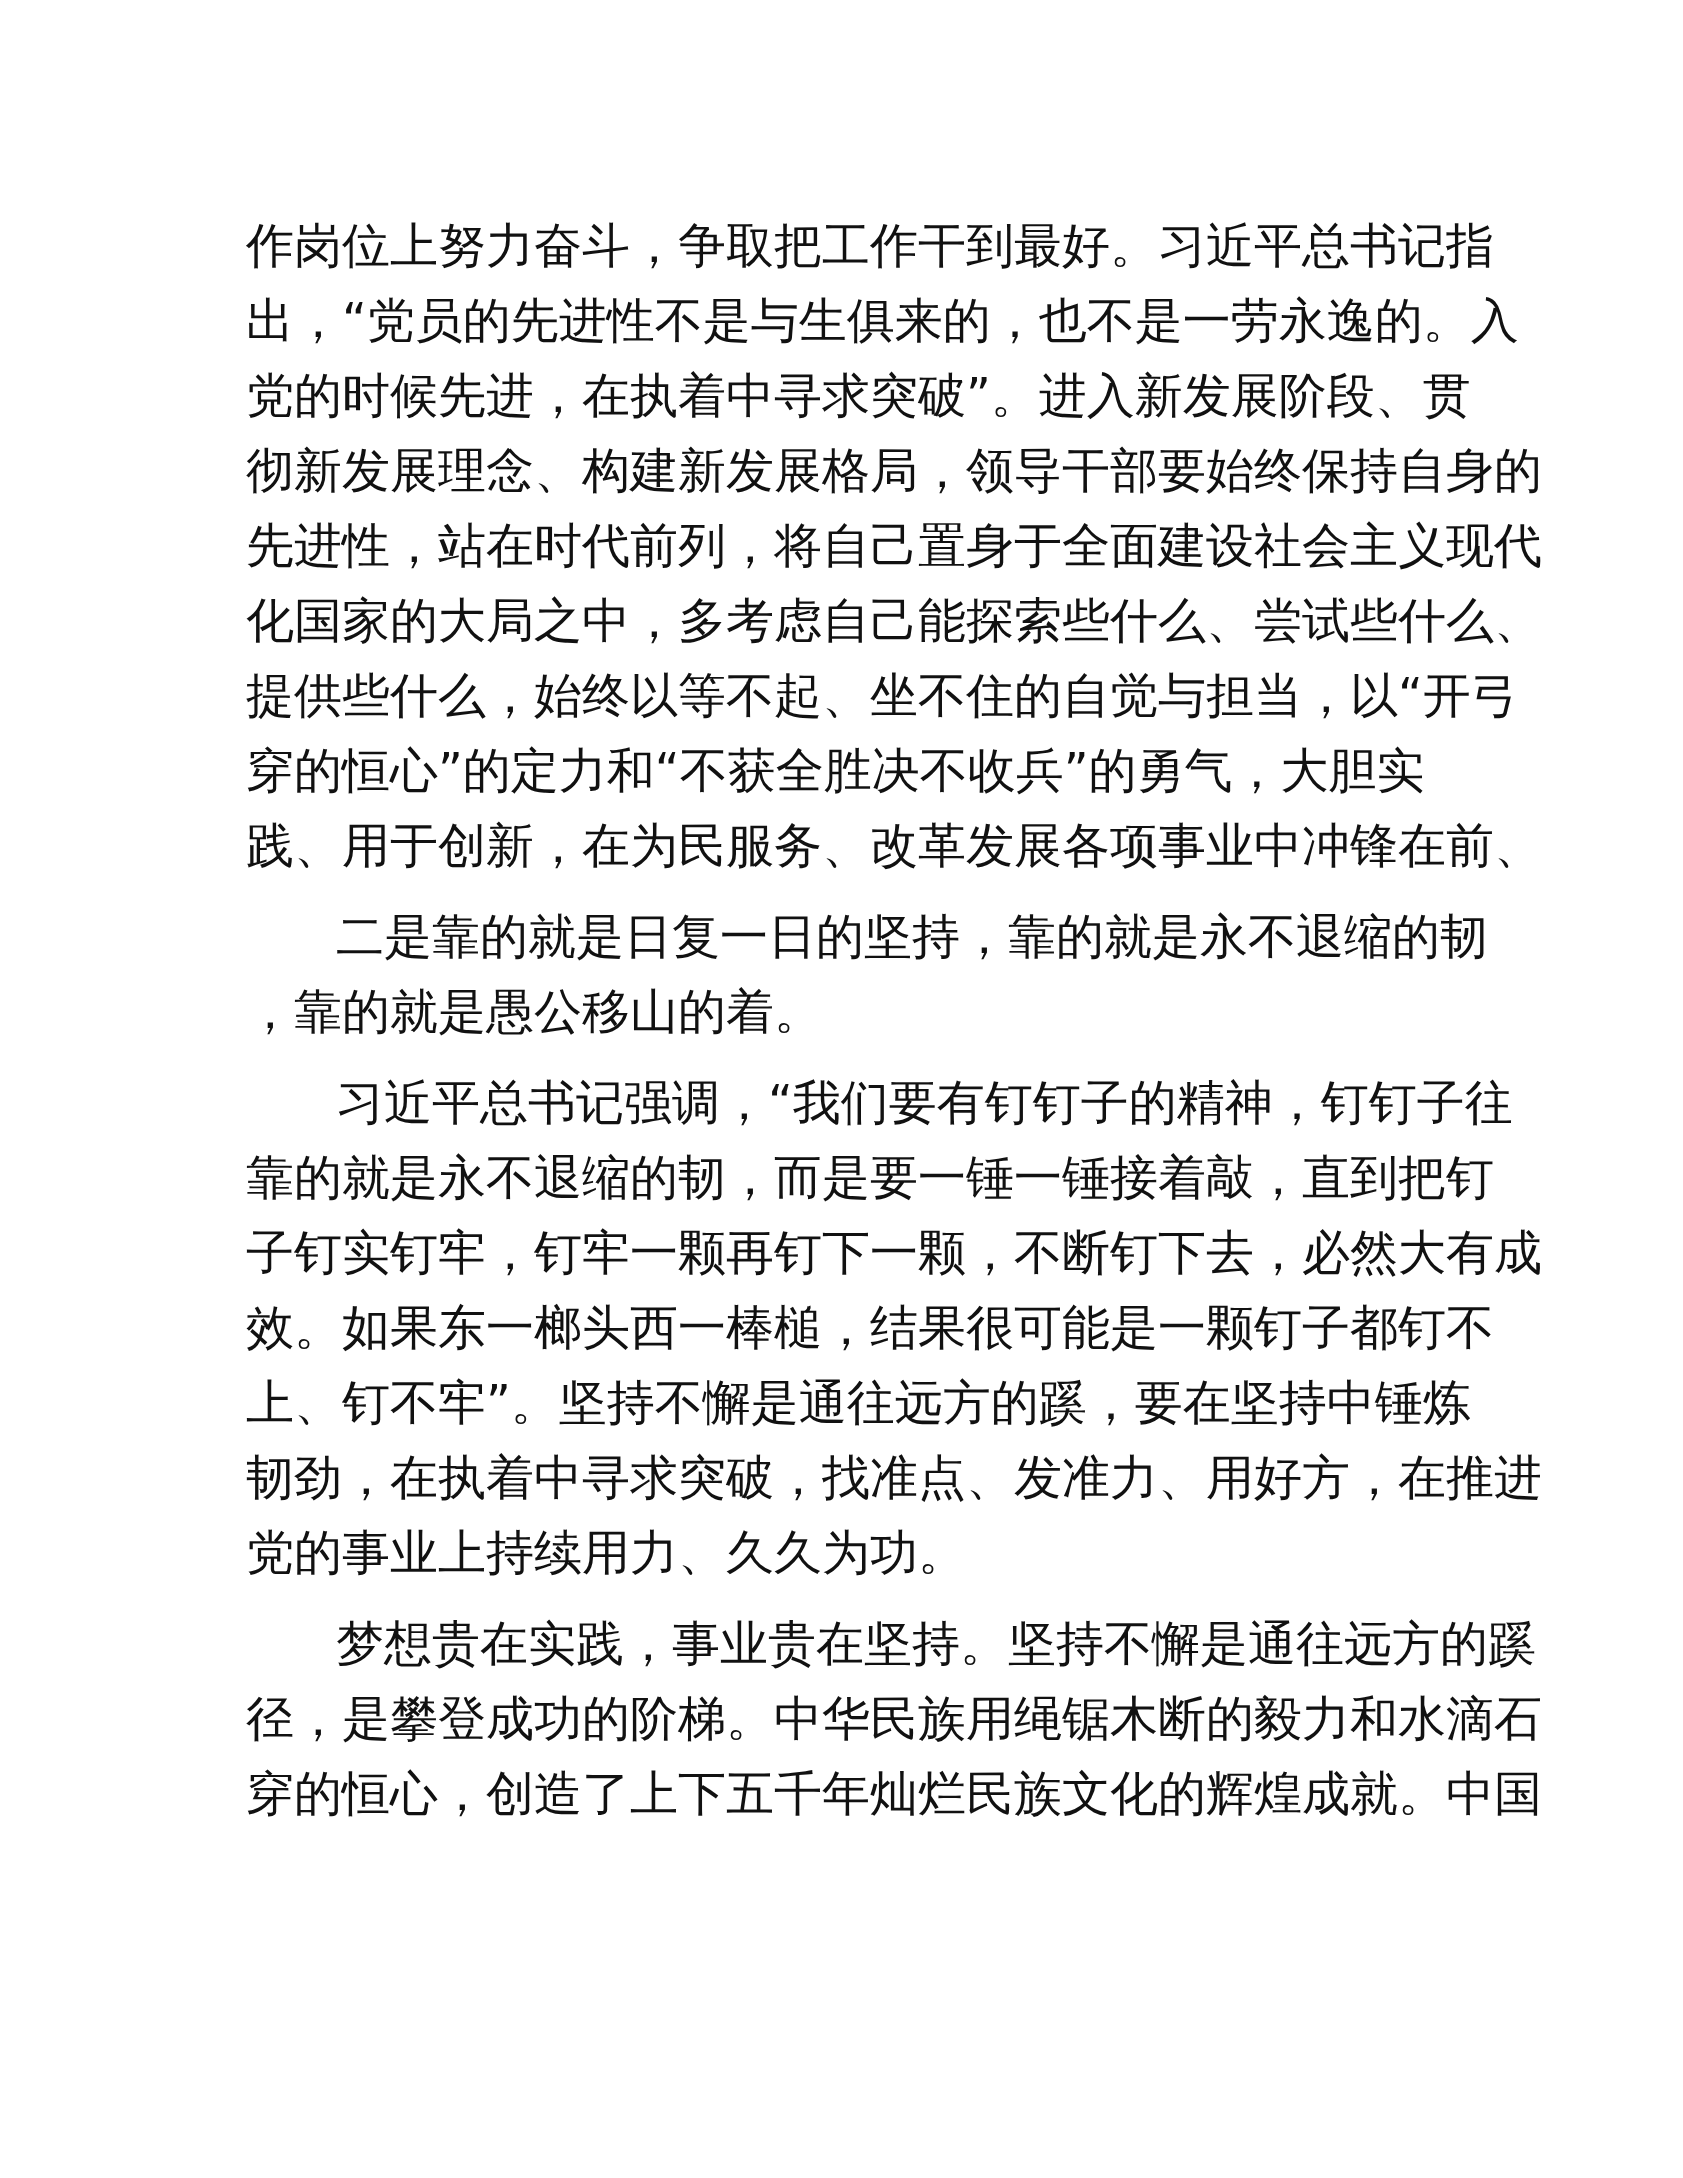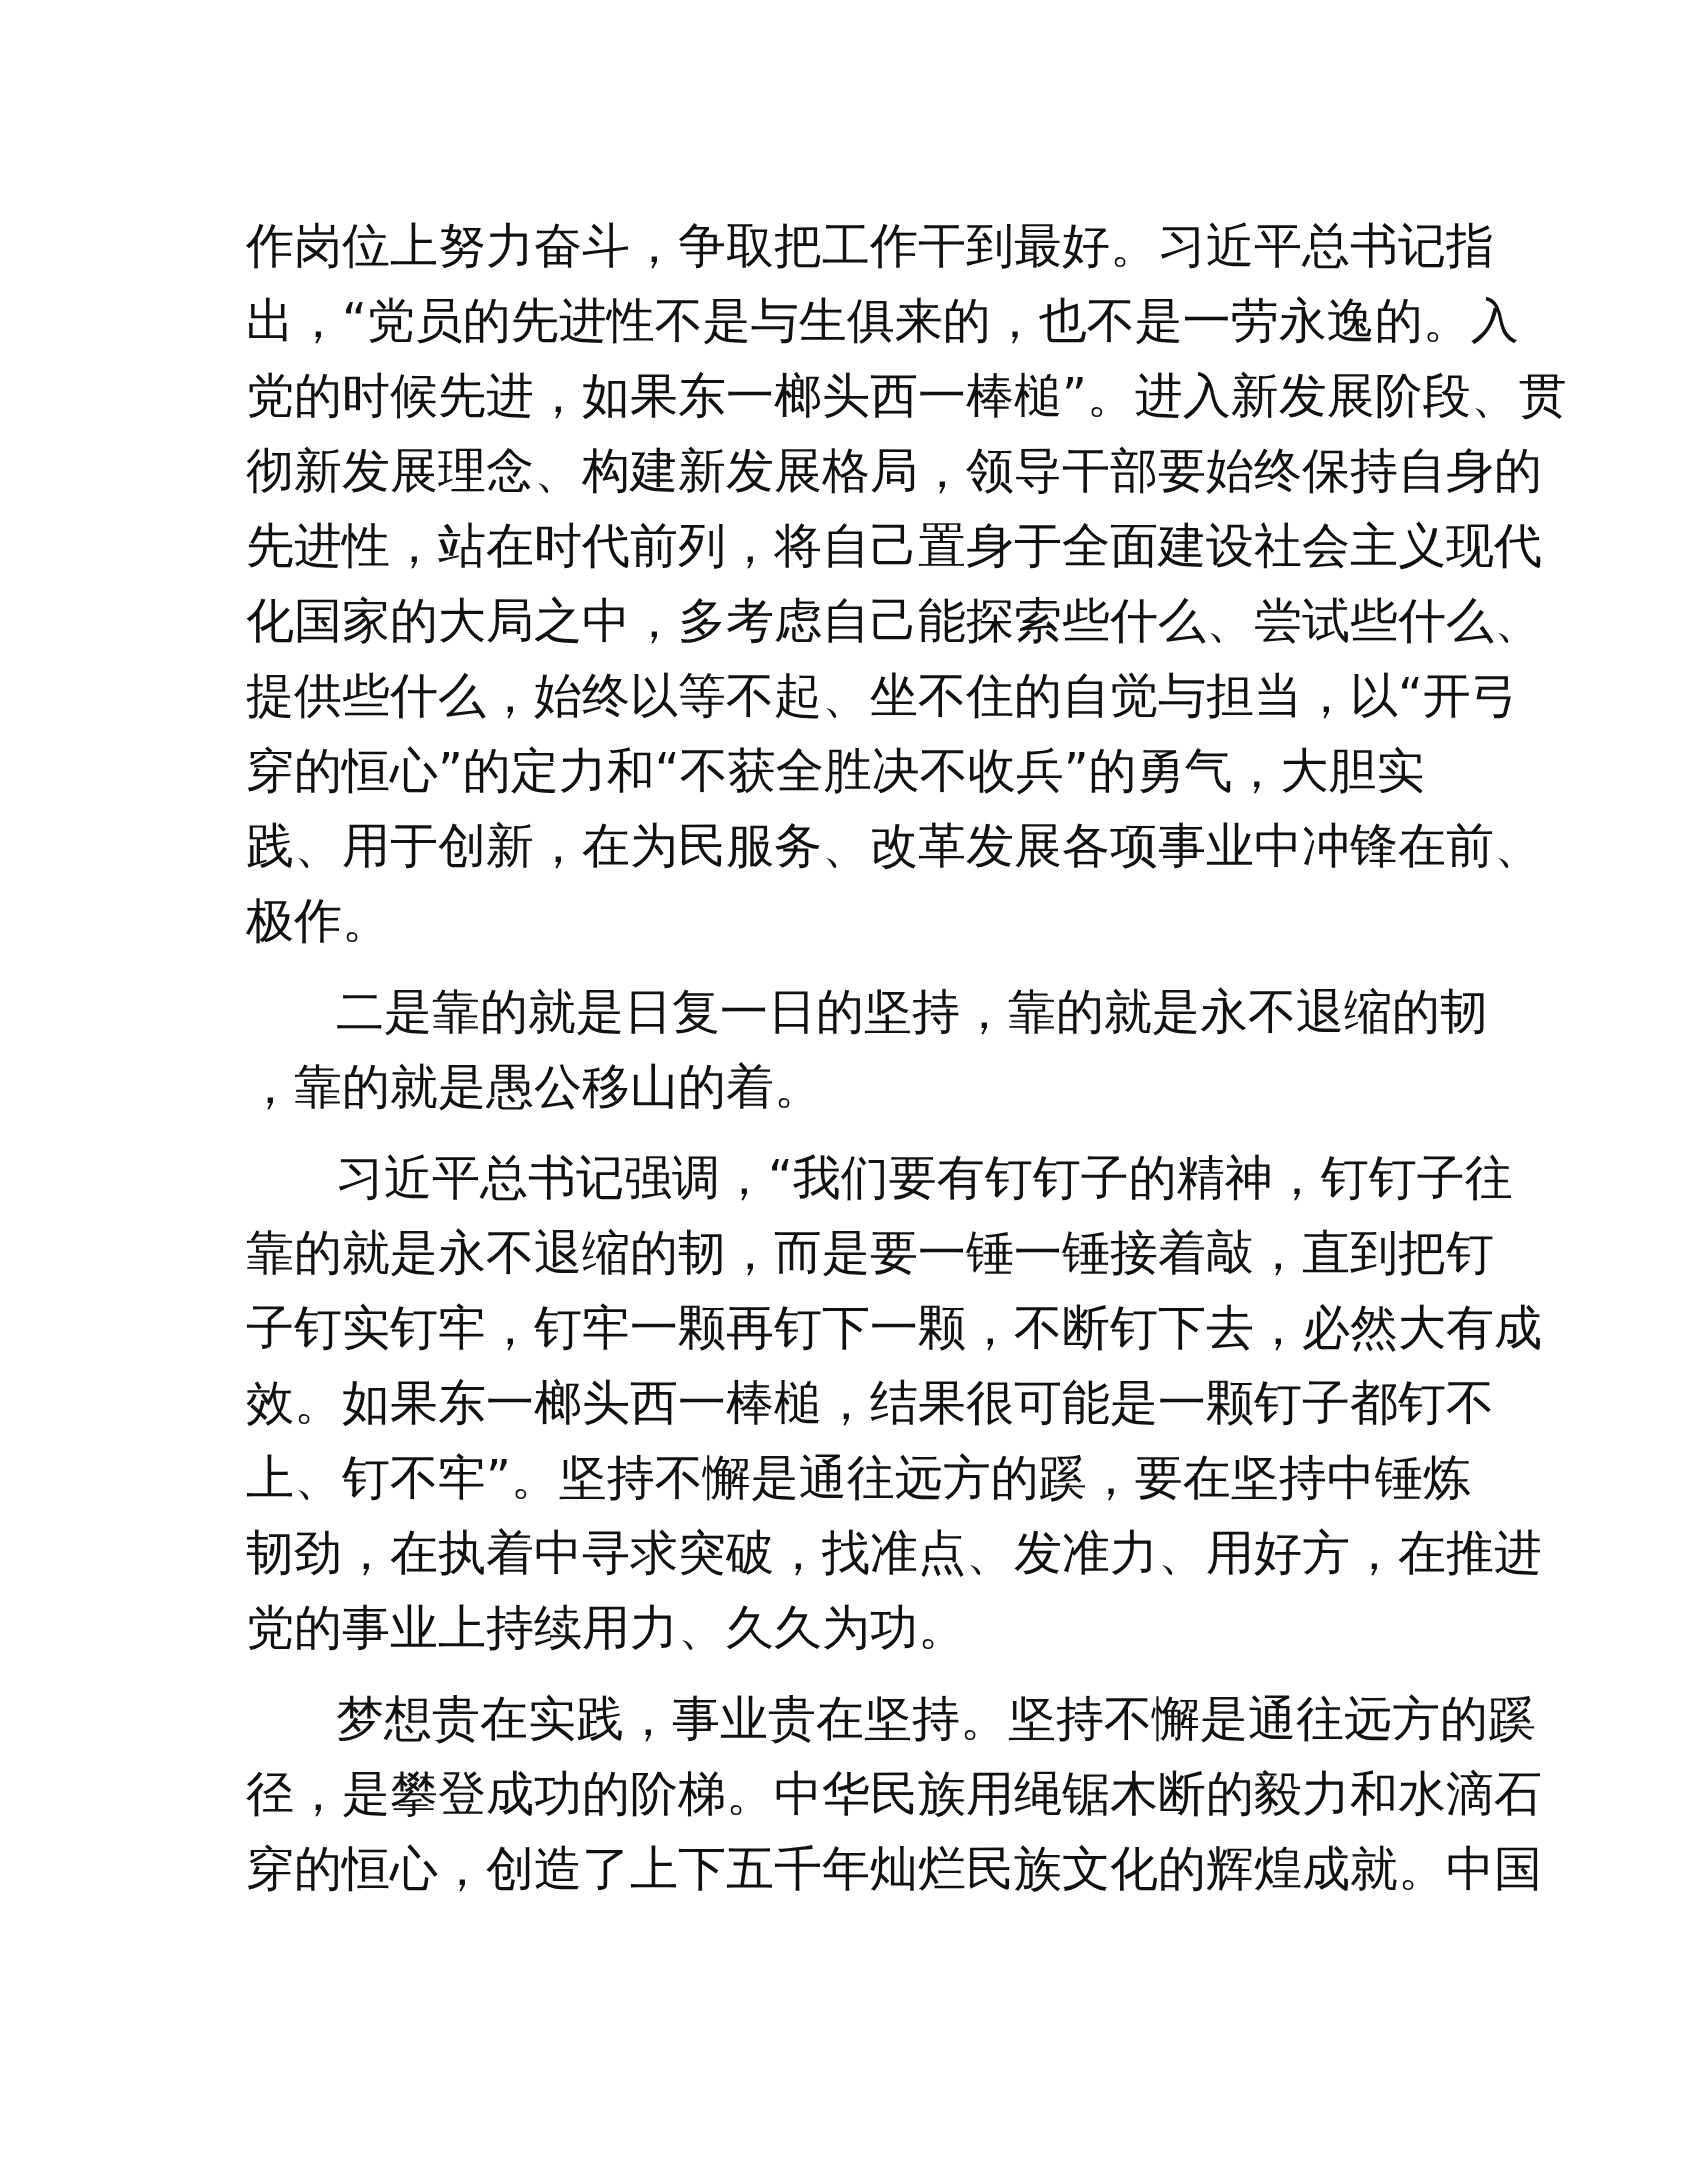--- a/index.html
+++ b/index.html
@@ -14,28 +14,27 @@
   .para { margin-bottom:16px; }
   .indent { padding-left:90px; }
 </style>
 </head>
 <body>
 
 <div class="page">
   <div class="para">
     <span class="line">作岗位上努力奋斗，争取把工作干到最好。习近平总书记指</span>
     <span class="line">出，“党员的先进性不是与生俱来的，也不是一劳永逸的。入</span>
-    <span class="line">党的时候先进，如果东一榔头西一棒槌”。进入新发展阶段、贯</span>
+    <span class="line">党的时候先进，在执着中寻求突破”。进入新发展阶段、贯</span>
     <span class="line">彻新发展理念、构建新发展格局，领导干部要始终保持自身的</span>
     <span class="line">先进性，站在时代前列，将自己置身于全面建设社会主义现代</span>
     <span class="line">化国家的大局之中，多考虑自己能探索些什么、尝试些什么、</span>
     <span class="line">提供些什么，始终以等不起、坐不住的自觉与担当，以“开弓</span>
     <span class="line">穿的恒心”的定力和“不获全胜决不收兵”的勇气，大胆实</span>
     <span class="line">践、用于创新，在为民服务、改革发展各项事业中冲锋在前、</span>
-    <span class="line last">极作。</span>
   </div>
   <div class="para">
     <span class="line indent">二是靠的就是日复一日的坚持，靠的就是永不退缩的韧</span>
     <span class="line last">，靠的就是愚公移山的着。</span>
   </div>
   <div class="para">
     <span class="line indent">习近平总书记强调，“我们要有钉钉子的精神，钉钉子往</span>
     <span class="line">靠的就是永不退缩的韧，而是要一锤一锤接着敲，直到把钉</span>
     <span class="line">子钉实钉牢，钉牢一颗再钉下一颗，不断钉下去，必然大有成</span>
     <span class="line">效。如果东一榔头西一棒槌，结果很可能是一颗钉子都钉不</span>

